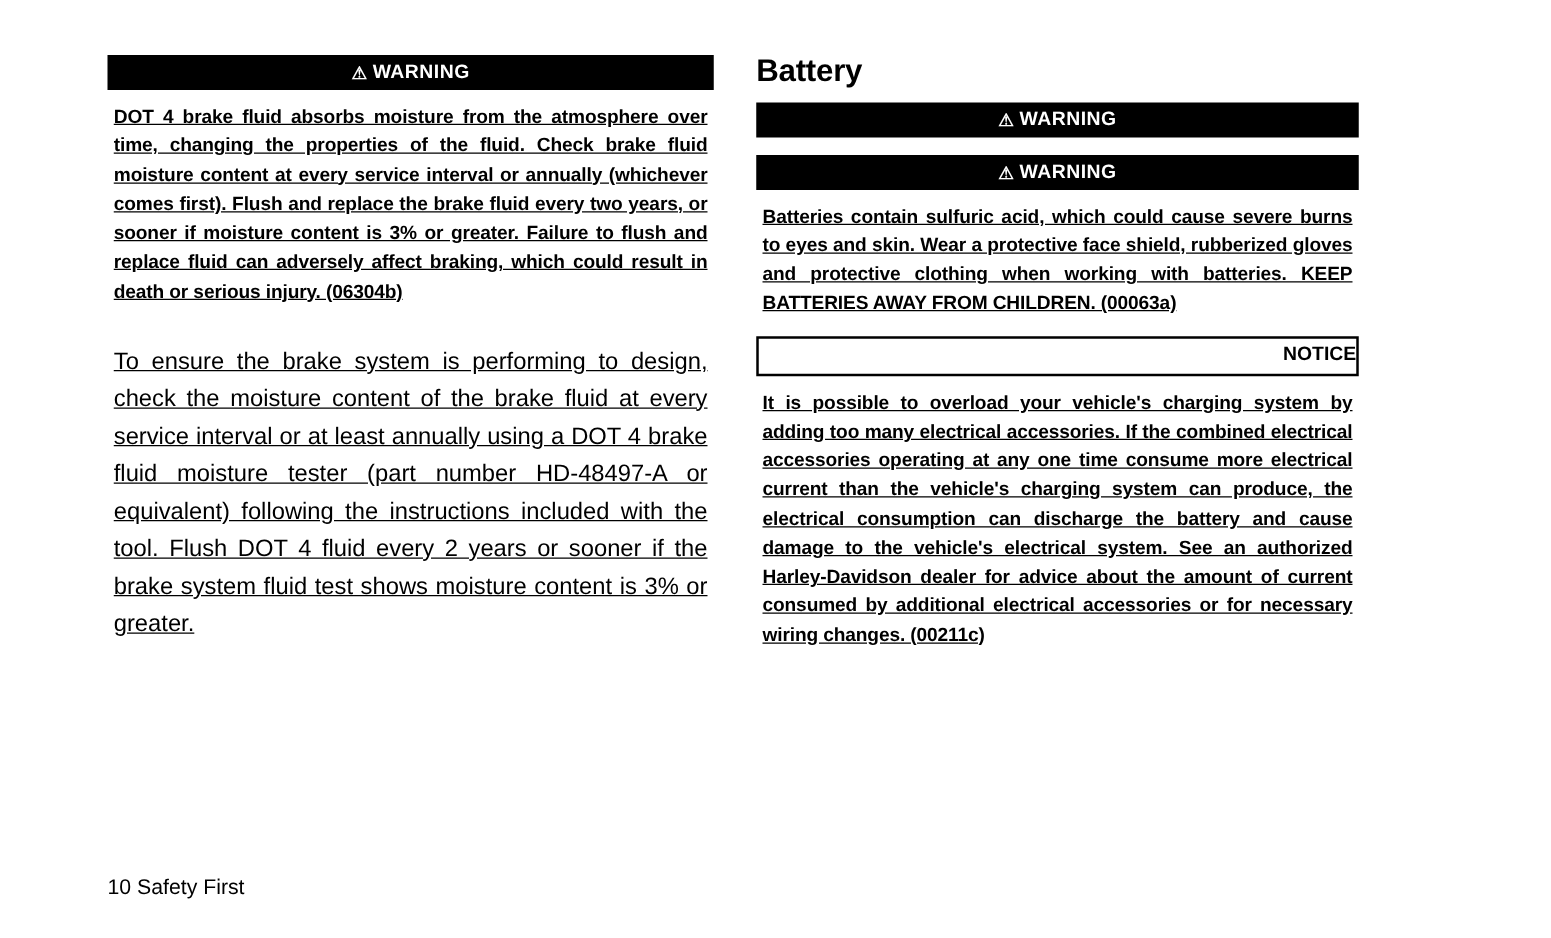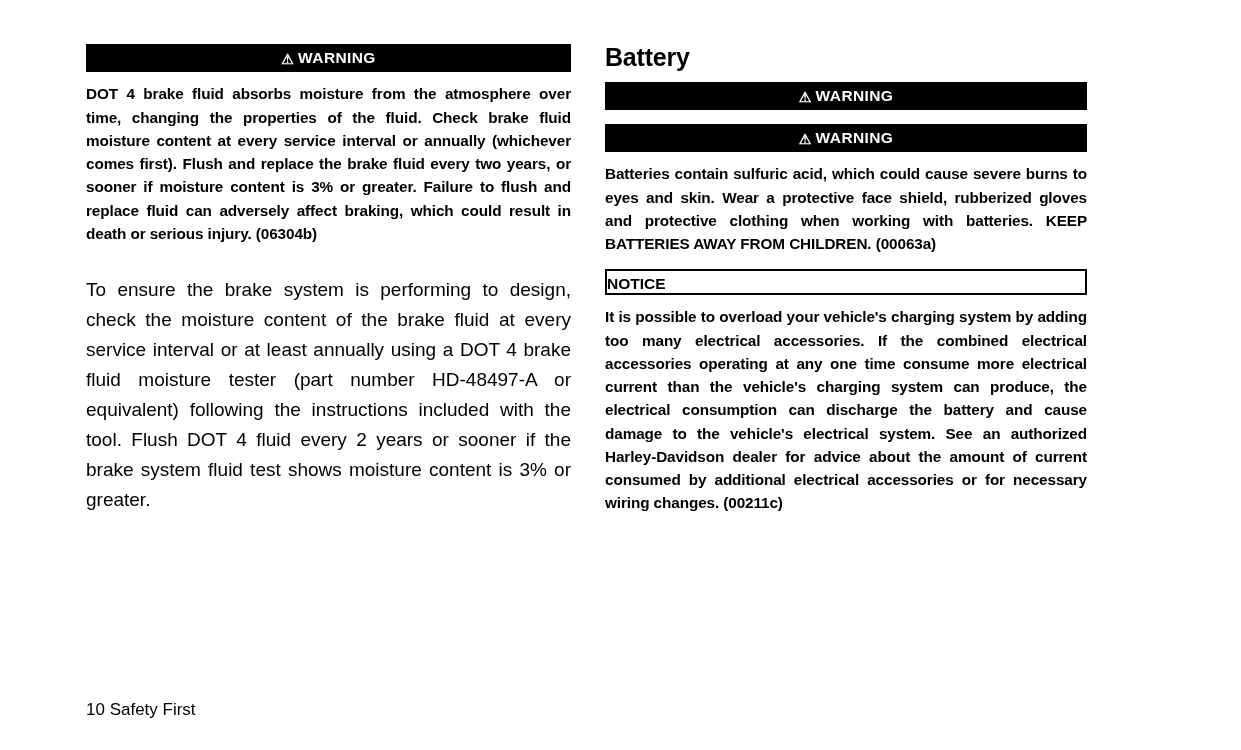--- a/index.html
+++ b/index.html
@@ -55,31 +55,32 @@
     display: inline-block;
     position: relative;
     top: 1px;
     margin-right: 4px;
     font-size: 14px;
   }
   .notice-banner {
     border: 2px solid #000000;
     background: #ffffff;
     color: #000000;
-    text-align: left;
+    text-align: right;
     font-weight: bold;
     font-size: 15.5px;
-    padding: 4px 0 1px 0;
+    padding: 4px 0 7px 0;
     line-height: 1.1;
     box-sizing: border-box;
   }
 
   
   p {
-    margin: 0;
+    margin: 5px;
+    text-decoration: underline;
   }
   .bold-para {
     font-weight: bold;
     font-size: 15.3px;
     line-height: 1.52;
     text-align: justify;
     margin-top: 10px;
     letter-spacing: -0.1px;
   }
   .plain-para {

